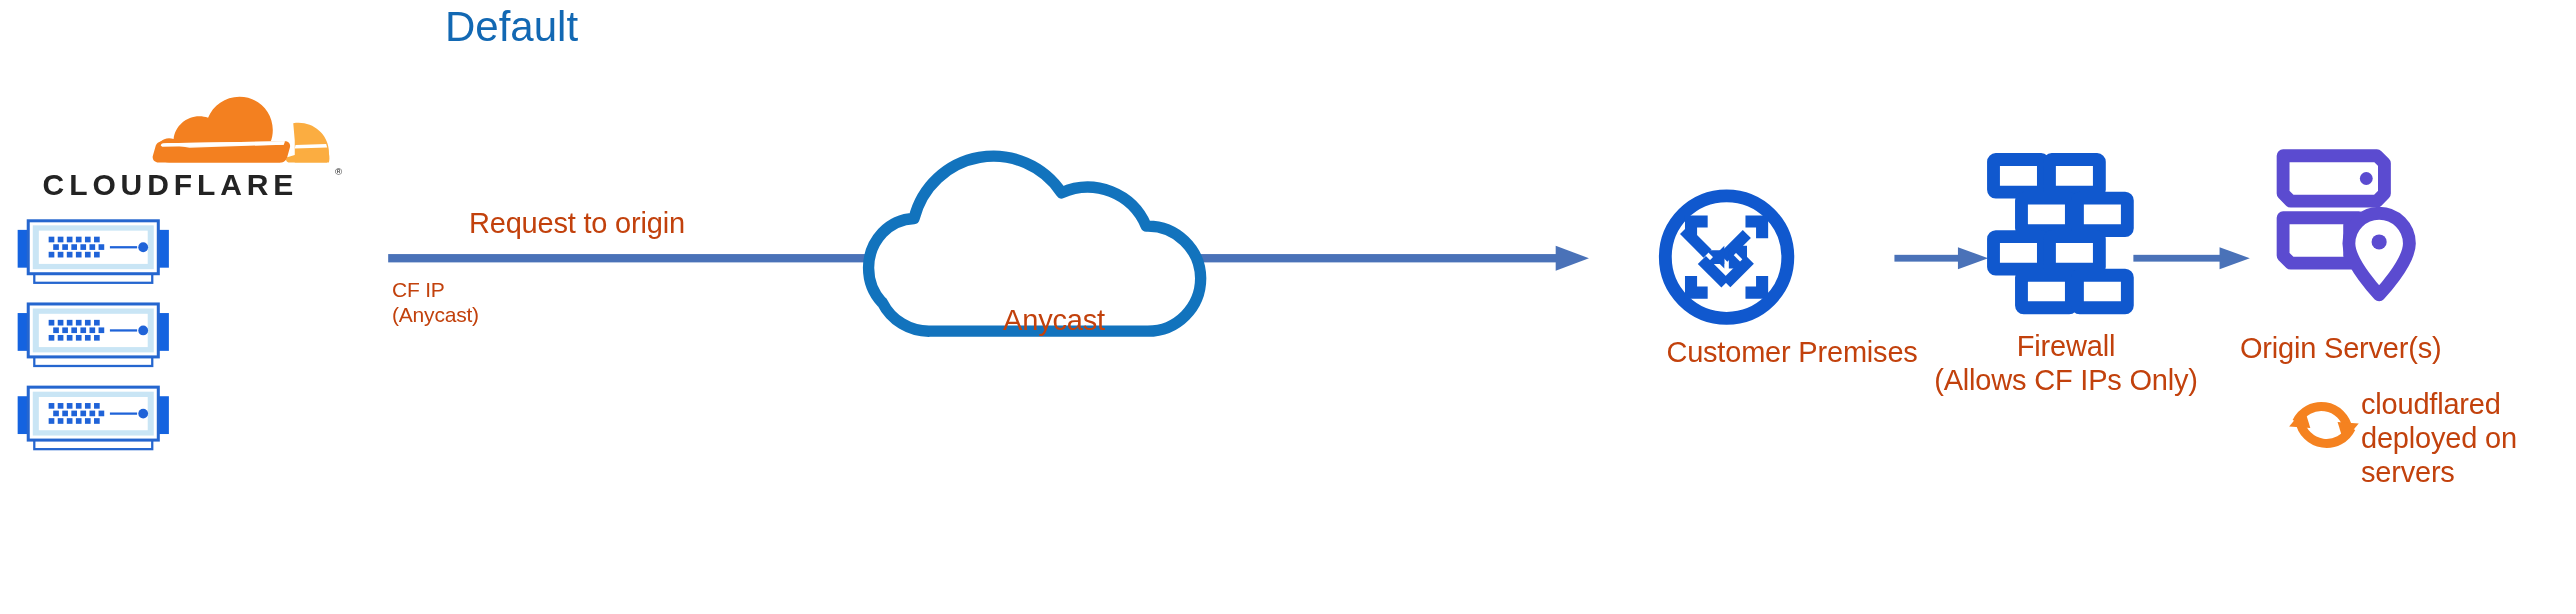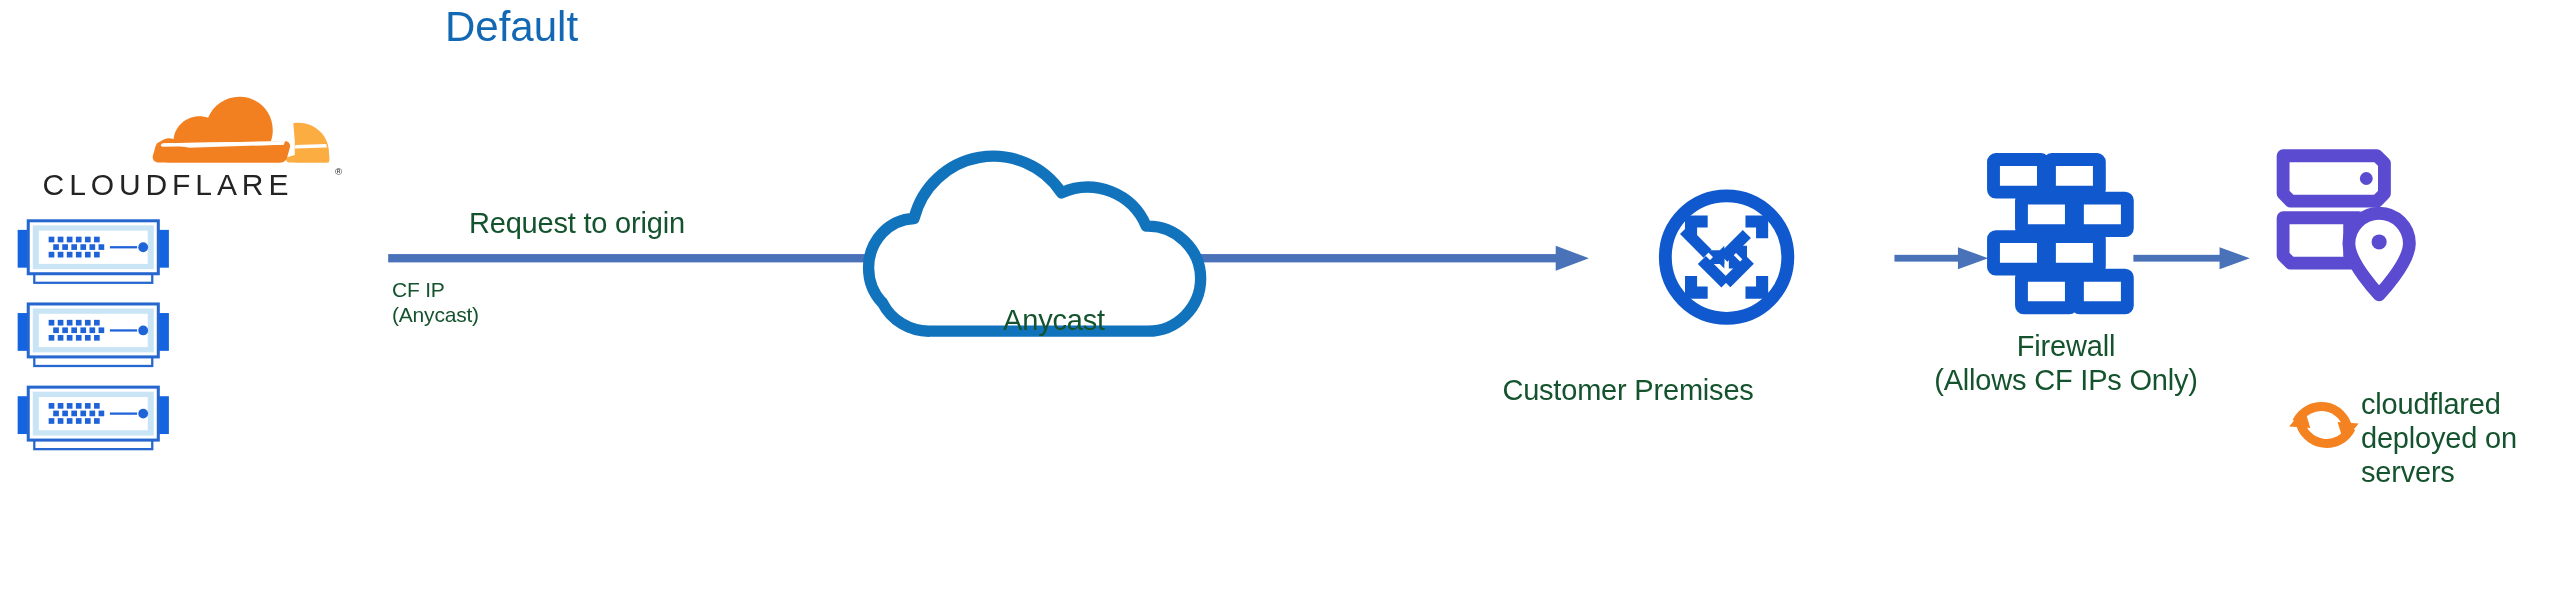--- a/index.html
+++ b/index.html
@@ -14,21 +14,21 @@
     position: relative;
     width: 2576px;
     height: 614px;
     background: #ffffff;
     overflow: hidden;
   }
 
   
   .label {
     position: absolute;
-    color: #14532d;
+    color: #c2410c;
     font-family: "Liberation Sans", sans-serif;
     line-height: 1.18;
     white-space: pre;
     letter-spacing: -0.2px;
   }
   .label.c  { text-align: center; }
   .label.l  { text-align: left; }
 
   #title {
     left: 445px;
@@ -48,25 +48,24 @@
     top: 278px;
     font-size: 21px;
   }
   #internet-label {
     left: 971px;
     top: 303px;
     width: 166px;
     font-size: 29px;
   }
   #cpe-label {
-    left: 1416px;
+    left: 1580px;
     top: 335px;
     width: 424px;
     font-size: 29px;
-    margin-top: 38px;
   }
   #fw-label {
     left: 1869px;
     top: 329px;
     width: 394px;
     font-size: 29px;
     text-align: center;
   }
   #origin-label {
     left: 2240px;
@@ -101,21 +100,21 @@
     width: 318px;
     height: 115px;
   }
   #cf-wordmark {
     position: absolute;
     left: 13.6px;
     top: 73px;
     width: 304px;
     height: 35px;
     font-family: "Liberation Sans", sans-serif;
-    font-weight: normal;
+    font-weight: bold;
     font-size: 30px;
     letter-spacing: 4.9px;
     color: #232323;
     white-space: pre;
   }
   #cf-reg {
     position: absolute;
     left: 306px;
     top: 71px;
     font-size: 9.8px;
@@ -291,20 +290,21 @@
 
       <path d="M8 8 L132 8 L142 18 L142 58 L132 68 L18 68 L8 58 Z" fill="#ffffff" stroke="#5b4bd0" stroke-width="17" stroke-linejoin="round"></path>
       <circle cx="118" cy="38" r="8.5" fill="#5b4bd0"></circle>
 
       <path d="M8 90 L108 90 L96 100 L96 140 L108 150 L18 150 L8 140 Z" fill="#ffffff" stroke="#5b4bd0" stroke-width="17" stroke-linejoin="round"></path>
 
       <path d="M135 84 a40 40 0 0 1 40 40 c0 26 -40 68 -40 68 s-40 -42 -40 -68 a40 40 0 0 1 40 -40 z" fill="#ffffff" stroke="#5b4bd0" stroke-width="17" stroke-linejoin="round"></path>
       <circle cx="135" cy="122" r="10" fill="#5b4bd0"></circle>
     </g>
   </svg>
+  <div class="label l" id="origin-label">Origin Server(s)</div>
 
   <svg class="layer" viewBox="0 0 3404 812" width="2576" height="614">
     <g transform="translate(3022,512)">
 
       <path d="M14 46 a36 36 0 0 1 68 10" fill="none" stroke="#f58220" stroke-width="12" stroke-linecap="butt"></path>
       <polygon points="68,46 96,48 76,72" fill="#f58220"></polygon>
 
       <path d="M86 54 a36 36 0 0 1 -68 -10" fill="none" stroke="#f58220" stroke-width="12" stroke-linecap="butt"></path>
       <polygon points="32,54 4,52 24,28" fill="#f58220"></polygon>
     </g>

